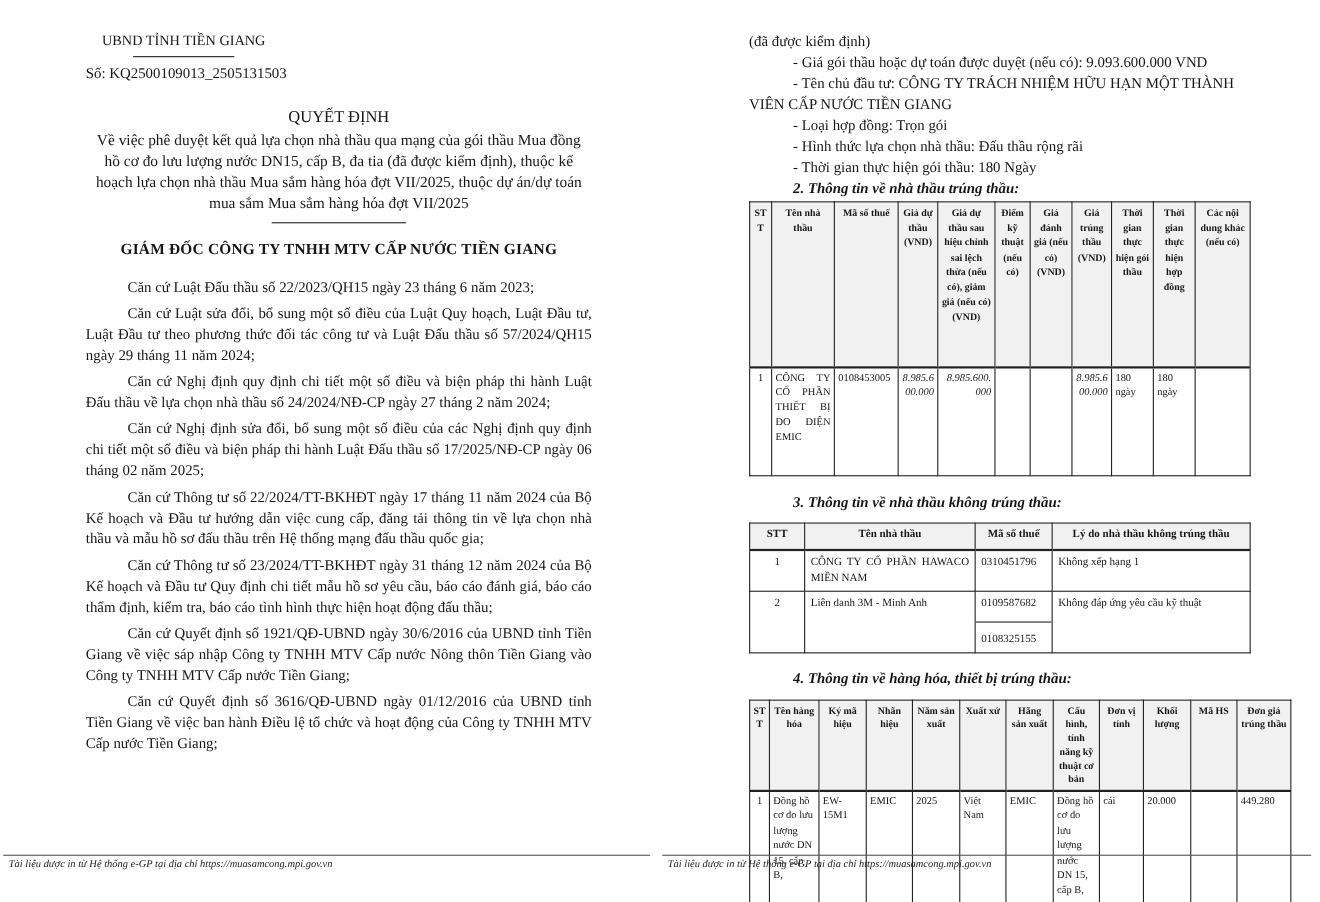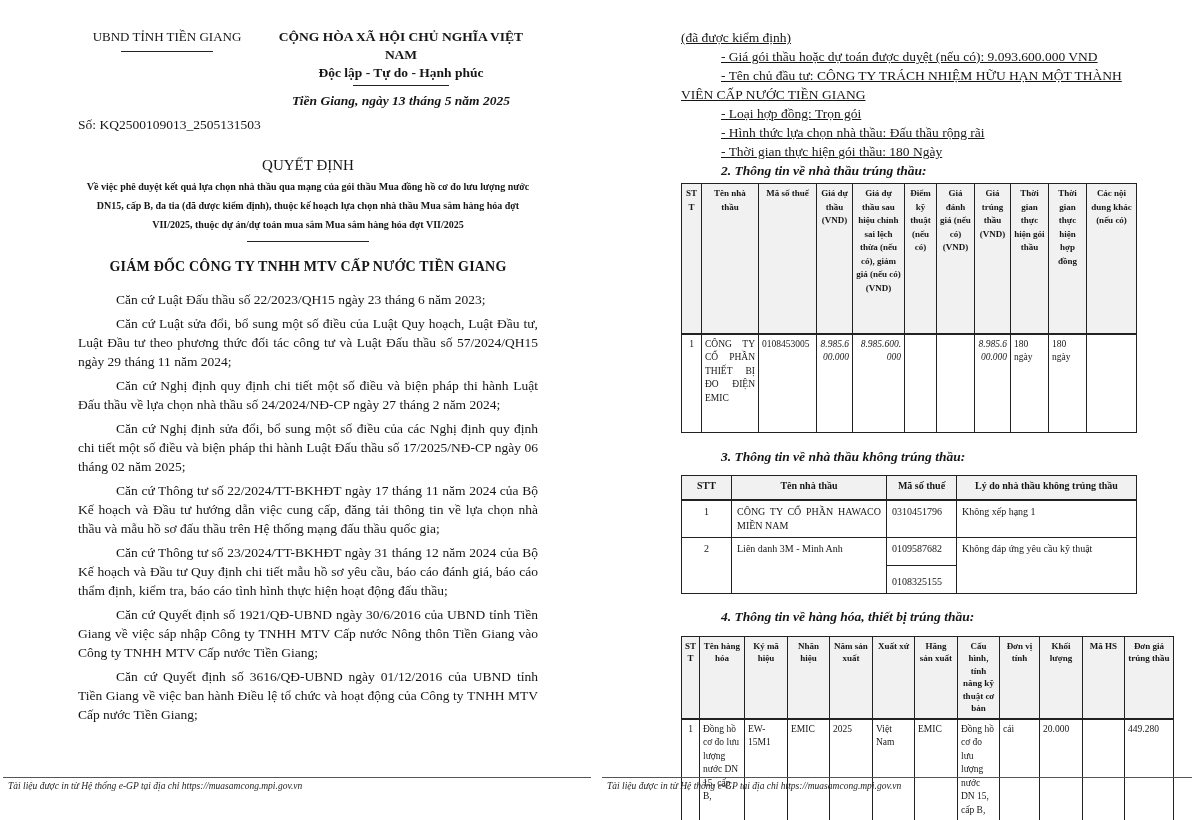--- a/index.html
+++ b/index.html
@@ -23,32 +23,32 @@
   .national-block { flex:1; text-align:center; font-size:13.5px; line-height:18px; padding-left:8px; }
   .nat-line1 { font-weight:bold; }
   .nat-line2 { font-weight:bold; }
   .nat-rule { width:96px; border-top:1px solid #222; margin:3px auto 6px auto; }
   .date-line { font-style:italic; font-weight:bold; font-size:13.5px; margin-top:6px; }
   .doc-number { font-size:13.5px; margin-top:7px; }
 
   
   .decision-title { text-align:center; font-weight:normal; font-size:15px; margin-top:24px; }
   .decision-subtitle {
-    text-align:center; font-weight:bold; font-size:10px; line-height:19px;
+    text-align:center; font-weight:normal; font-size:14px; line-height:19px;
     margin-top:3px; padding:0 2px;
   }
   .subtitle-rule { width:122px; border-top:1px solid #222; margin:7px auto 0 auto; }
   .director-heading { text-align:center; font-weight:bold; font-size:14px; margin-top:17px; letter-spacing:.2px; }
 
   
   .paragraphs { margin-top:15px; font-size:13.5px; line-height:19px; text-align:justify; }
   .paragraphs p { text-indent:38px; margin-bottom:5px; }
 
   
-  .intro-lines { font-size:13.5px; line-height:19px; width:460px;text-decoration:underline; }
+  .intro-lines { font-size:13.5px; line-height:19px; width:460px; }
   .intro-lines p { text-indent:0; }
   .intro-lines p.indent { text-indent:40px; }
   .section-heading { font-weight:bold; font-style:italic; font-size:13.5px; margin-left:40px; line-height:18px; }
   .sh2 { margin-top:1px; }
   .sh3 { margin-top:15px; margin-bottom:9px; }
   .sh4 { margin-top:14px; margin-bottom:10px; }
 
   
   table { border-collapse:collapse; table-layout:fixed; margin-top:3px; }
   .t2, .t3 { width:455px; }
@@ -89,26 +89,20 @@
 <body>
 
 <div class="canvas">
 
   <div class="page page-left">
     <div class="header-row">
       <div class="org-block">
         <div class="org-line1">UBND TỈNH TIỀN GIANG</div>
         <div class="org-rule"></div>
       </div>
-      <div class="national-block">
-        <div class="nat-line1">CỘNG HÒA XÃ HỘI CHỦ NGHĨA VIỆT NAM</div>
-        <div class="nat-line2">Độc lập - Tự do - Hạnh phúc</div>
-        <div class="nat-rule"></div>
-        <div class="date-line">Tiền Giang, ngày 13 tháng 5 năm 2025</div>
-      </div>
     </div>
     <div class="doc-number">Số: KQ2500109013_2505131503</div>
 
     <div class="decision-title">QUYẾT ĐỊNH</div>
     <div class="decision-subtitle">Về việc phê duyệt kết quả lựa chọn nhà thầu qua mạng của gói thầu Mua đồng hồ cơ đo lưu lượng nước DN15, cấp B, đa tia (đã được kiểm định), thuộc kế hoạch lựa chọn nhà thầu Mua sắm hàng hóa đợt VII/2025, thuộc dự án/dự toán mua sắm Mua sắm hàng hóa đợt VII/2025</div>
     <div class="subtitle-rule"></div>
     <div class="director-heading">GIÁM ĐỐC CÔNG TY TNHH MTV CẤP NƯỚC TIỀN GIANG</div>
 
     <div class="paragraphs">
         <p>Căn cứ Luật Đấu thầu số 22/2023/QH15 ngày 23 tháng 6 năm 2023;</p>

